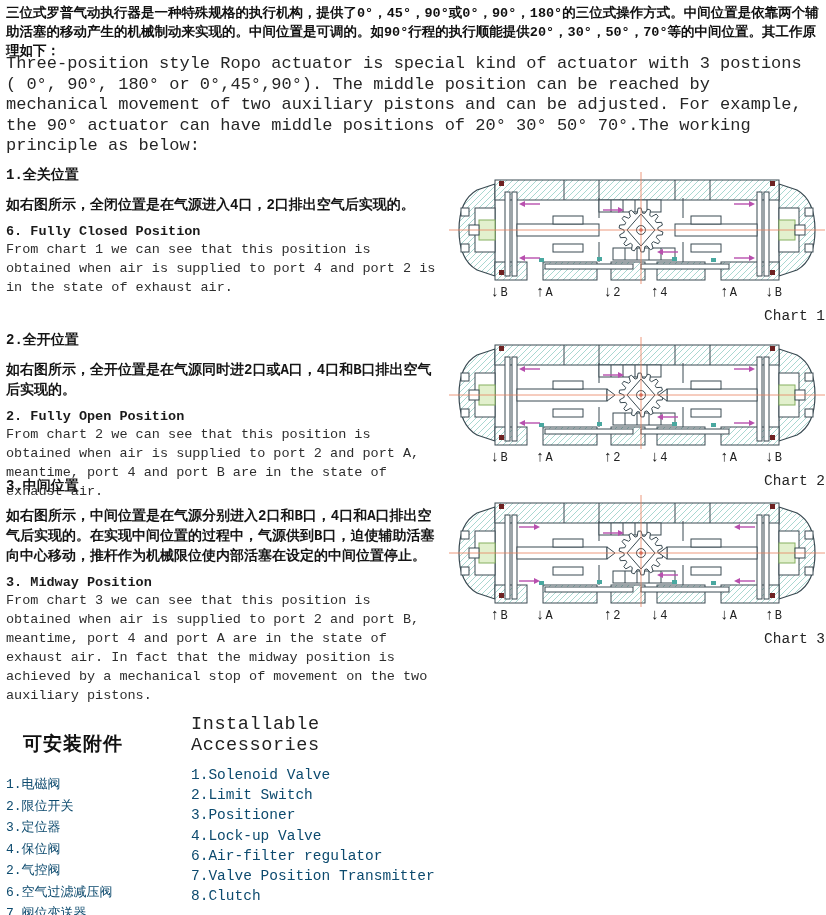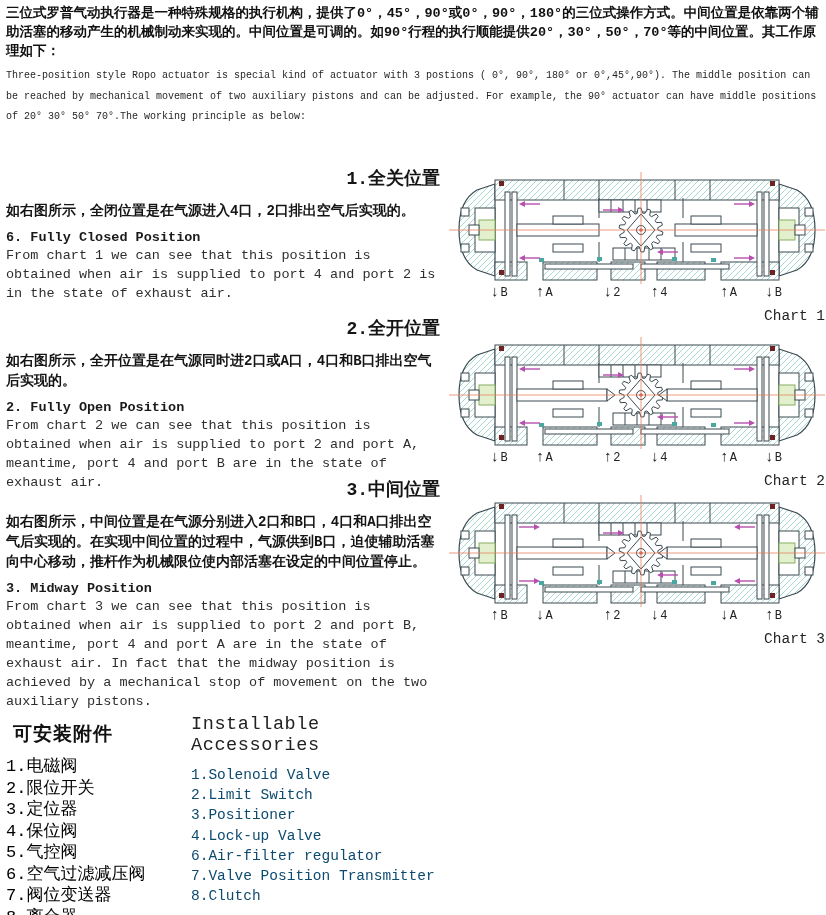--- a/index.html
+++ b/index.html
@@ -2,46 +2,46 @@
 <html><head>
 <meta charset="utf-8">
 <style>
   html,body{margin:0;padding:0;background:#ffffff;}
   body{width:826px;height:915px;position:relative;overflow:hidden;
        font-family:"Liberation Sans",sans-serif;color:#1c1c1c;}
   .page{position:absolute;inset:0;font-family:Liberation Mono, monospace;}
 
   .intro-zh{position:absolute;left:6px;top:4px;width:816px;margin:0;
             font-size:13.5px;line-height:19px;font-weight:600;color:#111;}
-  .intro-en{position:absolute;left:6px;top:66px;width:812px;margin:0;
-            font-size:10px;line-height:20.5px;color:#262626;}
+  .intro-en{position:absolute;left:6px;top:54px;width:812px;margin:0;
+            font-size:17px;line-height:20.5px;color:#262626;}
 
   .txt{position:absolute;left:6px;width:434px;}
-  .zh-title{font-size:18px;font-weight:600;color:#151515;text-align:right;}
+  .zh-title{font-size:14px;font-weight:600;color:#151515;}
   .zh-body{font-size:14px;line-height:20px;font-weight:600;color:#151515;margin-top:11px;}
   .en-title{font-size:13.5px;font-weight:700;margin-top:9px;color:#1a1a1a;}
   .en-body{font-size:13.5px;line-height:19px;color:#2e2e2e;margin-top:1px;}
 
   figure.chart{position:absolute;left:449px;width:376px;margin:0;padding:0;}
   .svg-holder{width:376px;height:112px;}
   .svg-holder svg{display:block;}
   .ports{position:relative;height:21px;margin-top:1px;}
   .port{position:absolute;top:0;display:flex;align-items:flex-end;color:#222;}
   .port .par{font-style:normal;font-size:15px;line-height:15px;font-weight:400;}
   .port b{font-size:12px;font-weight:400;line-height:13px;margin-left:1px;}
   .caption{text-align:right;font-size:14.5px;color:#222;margin-top:2px;}
 
   .acc{position:absolute;left:6px;top:714px;width:460px;}
   .acc-col{position:absolute;top:0;}
   .acc-zh{left:0;width:175px;}
   .acc-en{left:185px;width:260px;}
-  .acc-zh h3{margin:7px;font-size:19px;font-weight:700;color:#111;letter-spacing:1px;}
+  .acc-zh h3{margin:17px;font-size:19px;font-weight:700;color:#111;letter-spacing:1px;}
   .acc-en h3{margin:0;font-size:18.5px;font-weight:400;color:#222;letter-spacing:.6px;}
   .acc ul{list-style:none;margin:9px 0 0 0;padding:0;}
-  .acc-zh li{font-size:17px;line-height:21.5px;color:#000000;}
+  .acc-zh li{font-size:13px;line-height:21.5px;color:#0c4a6e;}
   .acc-en li{font-size:14.5px;line-height:20.2px;color:#0c4a6e;}
 </style>
 </head>
 <body>
 
 <div class="page">
 
   <p class="intro-zh">三位式罗普气动执行器是一种特殊规格的执行机构，提供了0°，45°，90°或0°，90°，180°的三位式操作方式。中间位置是依靠两个辅助活塞的移动产生的机械制动来实现的。中间位置是可调的。如90°行程的执行顺能提供20°，30°，50°，70°等的中间位置。其工作原理如下：</p>
   <p class="intro-en">Three-position style Ropo actuator is special kind of actuator with 3 postions ( 0°, 90°, 180° or 0°,45°,90°). The middle position can be reached by mechanical movement of two auxiliary pistons and can be adjusted. For example, the 90° actuator can have middle positions of 20° 30°  50° 70°.The working principle as below:</p>
 
@@ -161,21 +161,21 @@
           <span class="port" style="left: 84%;">
             <i class="par">↓</i>
             <b>B</b>
           </span>
         </div>
       <figcaption class="caption">Chart 1</figcaption>
     </figure>
   </section>
 
   <section>
-    <div class="txt" style="top:316px">
+    <div class="txt" style="top:331px">
       <div class="zh-title">2.全开位置</div>
       <div class="zh-body">如右图所示，全开位置是在气源同时进2口或A口，4口和B口排出空气后实现的。</div>
       <div class="en-title">2. Fully Open Position</div>
       <div class="en-body">From chart 2 we can see that this position is obtained when air is supplied to port 2 and port A, meantime, port 4 and port B are in the state of exhaust air.</div>
     </div>
     <figure class="chart" style="top:337px">
       <div class="svg-holder">
           <svg width="376" height="112" viewBox="0 0 376 112" xmlns="http://www.w3.org/2000/svg">
             <defs>
               <pattern id="h1" patternUnits="userSpaceOnUse" width="6" height="6">
@@ -416,21 +416,21 @@
   </section>
 
   <section class="acc">
     <div class="acc-col acc-zh">
       <h3>可安装附件</h3>
       <ul>
           <li>1.电磁阀</li>
           <li>2.限位开关</li>
           <li>3.定位器</li>
           <li>4.保位阀</li>
-          <li>5.气控阀</li>
+          <li>2.气控阀</li>
           <li>6.空气过滤减压阀</li>
           <li>7.阀位变送器</li>
           <li>8.离合器</li>
         </ul>
     </div>
     <div class="acc-col acc-en">
       <h3>Installable  Accessories</h3>
       <ul>
           <li>1.Solenoid Valve</li>
           <li>2.Limit Switch</li>

